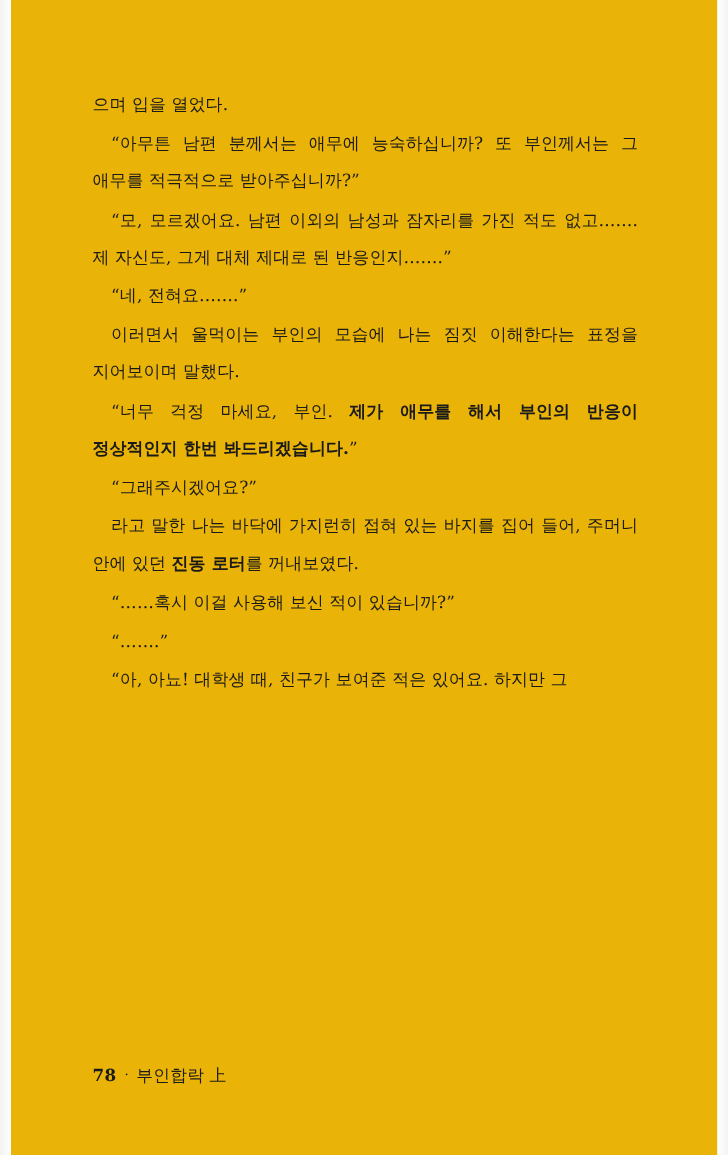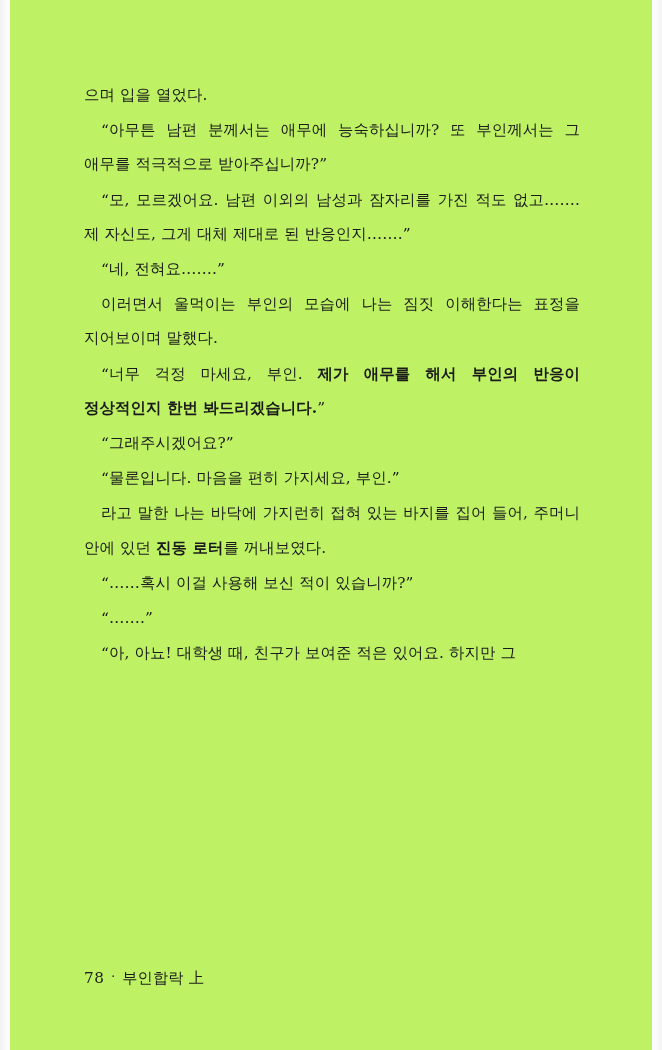--- a/index.html
+++ b/index.html
@@ -14,21 +14,21 @@
     font-family: "DejaVu Serif", "Liberation Serif", serif;
     color: #1a1a1a;
     overflow: hidden;
   }
   .page {
     position: absolute;
     left: 0;
     top: 0;
     width: 662px;
     height: 1050px;
-    background: #bef264;
+    background: #eab308;
   }
   .text-column {
     position: absolute;
     left: 84px;
     top: 78px;
     width: 496px;
   }
   p.para {
     margin: 0 0 1px 0;
     font-size: 15.4px;
@@ -47,21 +47,21 @@
   .footer {
     position: absolute;
     left: 84px;
     top: 966px;
     width: 496px;
     font-size: 15.2px;
     line-height: 22px;
     color: #1a1a1a;
   }
   .footer .page-num {
-    font-weight: normal;
+    font-weight: bold;
     letter-spacing: 0.5px;
   }
   .footer .sep {
     padding: 0 7px;
     font-size: 12px;
     vertical-align: 2px;
   }
   .footer .book-title {
     letter-spacing: 0.2px;
     margin-top: 23px;
@@ -88,21 +88,20 @@
   <div class="edge-right"></div>
 
   <div class="text-column" id="body-col">
       <p class="para"><span>으며 입을 열었다.</span></p>
       <p class="para indent"><span>“아무튼 남편 분께서는 애무에 능숙하십니까? 또 부인께서는 그 애무를 적극적으로 받아주십니까?”</span></p>
       <p class="para indent"><span>“모, 모르겠어요. 남편 이외의 남성과 잠자리를 가진 적도 없고……. 제 자신도, 그게 대체 제대로 된 반응인지…….”</span></p>
       <p class="para indent"><span>“네, 전혀요…….”</span></p>
       <p class="para indent"><span>이러면서 울먹이는 부인의 모습에 나는 짐짓 이해한다는 표정을 지어보이며 말했다.</span></p>
       <p class="para indent"><span>“너무 걱정 마세요, 부인. </span><span class="bold">제가 애무를 해서 부인의 반응이 정상적인지 한번 봐드리겠습니다.</span><span>”</span></p>
       <p class="para indent"><span>“그래주시겠어요?”</span></p>
-      <p class="para indent"><span>“물론입니다. 마음을 편히 가지세요, 부인.”</span></p>
       <p class="para indent"><span>라고 말한 나는 바닥에 가지런히 접혀 있는 바지를 집어 들어, 주머니 안에 있던 </span><span class="bold">진동 로터</span><span>를 꺼내보였다.</span></p>
       <p class="para indent"><span>“……혹시 이걸 사용해 보신 적이 있습니까?”</span></p>
       <p class="para indent"><span>“…….”</span></p>
       <p class="para indent"><span>“아, 아뇨! 대학생 때, 친구가 보여준 적은 있어요. 하지만 그</span></p>
     </div>
 
   <div class="footer">
     <span class="page-num">78</span><span class="sep">·</span><span class="book-title">부인합락 上</span>
   </div>
 </div>

